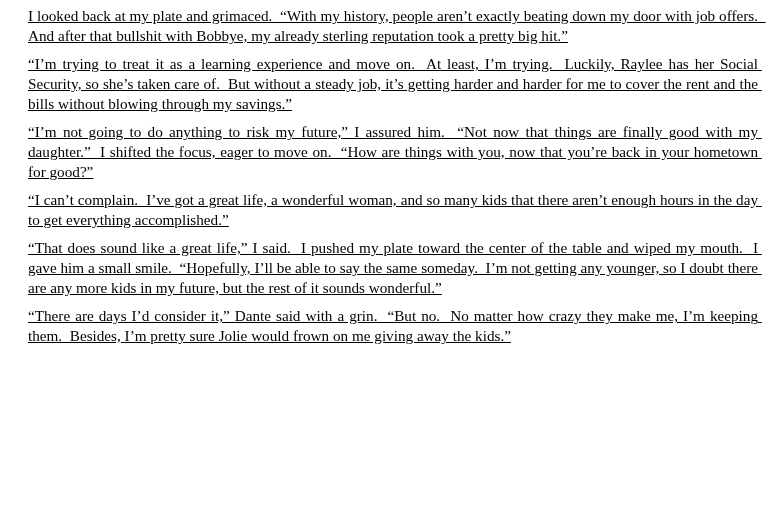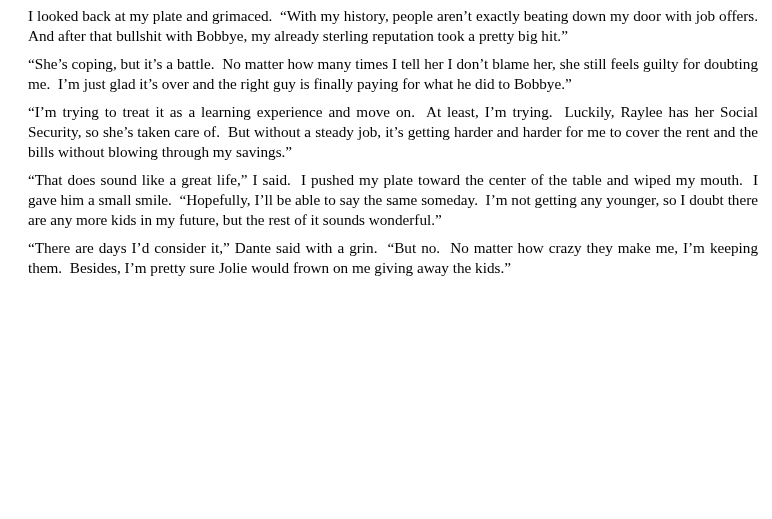--- a/index.html
+++ b/index.html
@@ -21,28 +21,30 @@
     padding: 6px 14px 0 28px;
   }
   .para {
     font-size: 15.2px;
     line-height: 1.305;
     text-align: justify;
     text-justify: inter-word;
     margin: 0 0 8.5px 0;
     white-space: pre-wrap;
     hyphens: none;
+    text-decoration: underline;
   }
   .para:last-child {
     margin-bottom: 0;
   }
 </style>
 </head>
 <body>
 
 <div class="page">
   <p class="para">I looked back at my plate and grimaced.  “With my history, people aren’t exactly beating down my door with job offers.  And after that bullshit with Bobbye, my already sterling reputation took a pretty big hit.”</p>
-  <p class="para">“She’s coping, but it’s a battle.  No matter how many times I tell her I don’t blame her, she still feels guilty for doubting me.  I’m just glad it’s over and the right guy is finally paying for what he did to Bobbye.”</p>
   <p class="para">“I’m trying to treat it as a learning experience and move on.  At least, I’m trying.  Luckily, Raylee has her Social Security, so she’s taken care of.  But without a steady job, it’s getting harder and harder for me to cover the rent and the bills without blowing through my savings.”</p>
+  <p class="para">“I’m not going to do anything to risk my future,” I assured him.  “Not now that things are finally good with my daughter.”  I shifted the focus, eager to move on.  “How are things with you, now that you’re back in your hometown for good?”</p>
+  <p class="para">“I can’t complain.  I’ve got a great life, a wonderful woman, and so many kids that there aren’t enough hours in the day to get everything accomplished.”</p>
   <p class="para">“That does sound like a great life,” I said.  I pushed my plate toward the center of the table and wiped my mouth.  I gave him a small smile.  “Hopefully, I’ll be able to say the same someday.  I’m not getting any younger, so I doubt there are any more kids in my future, but the rest of it sounds wonderful.”</p>
   <p class="para">“There are days I’d consider it,” Dante said with a grin.  “But no.  No matter how crazy they make me, I’m keeping them.  Besides, I’m pretty sure Jolie would frown on me giving away the kids.”</p>
 
 </div>
 
 </body></html>

